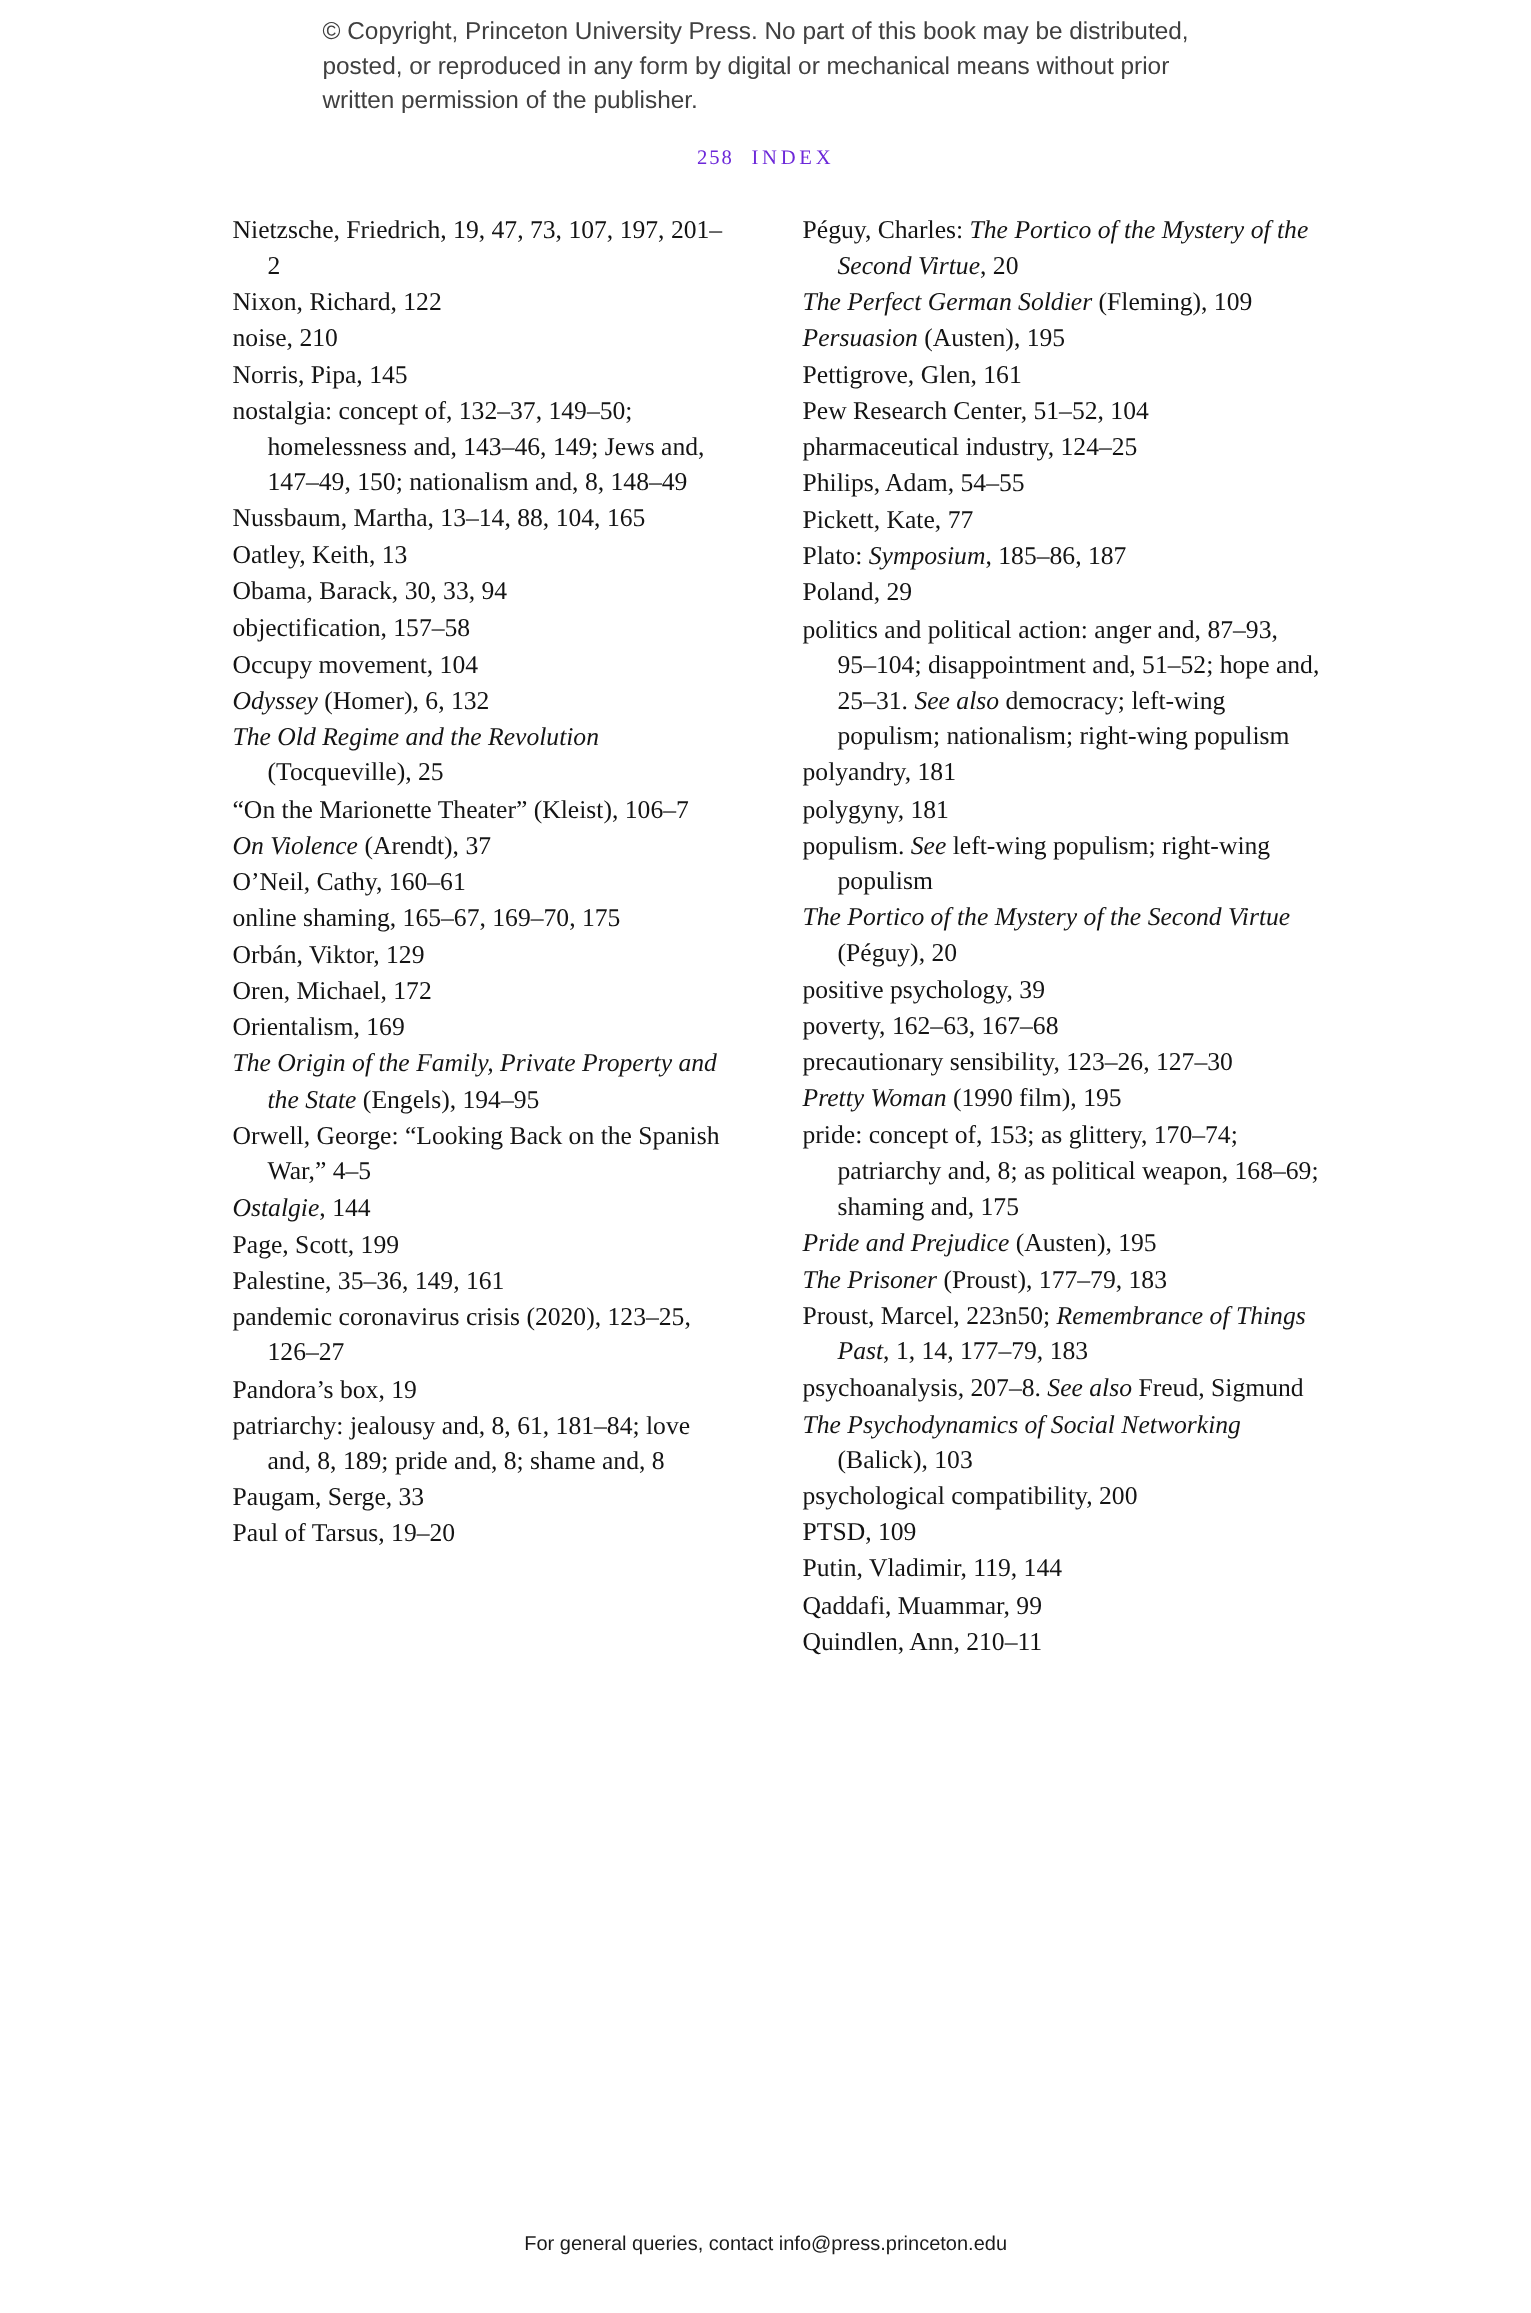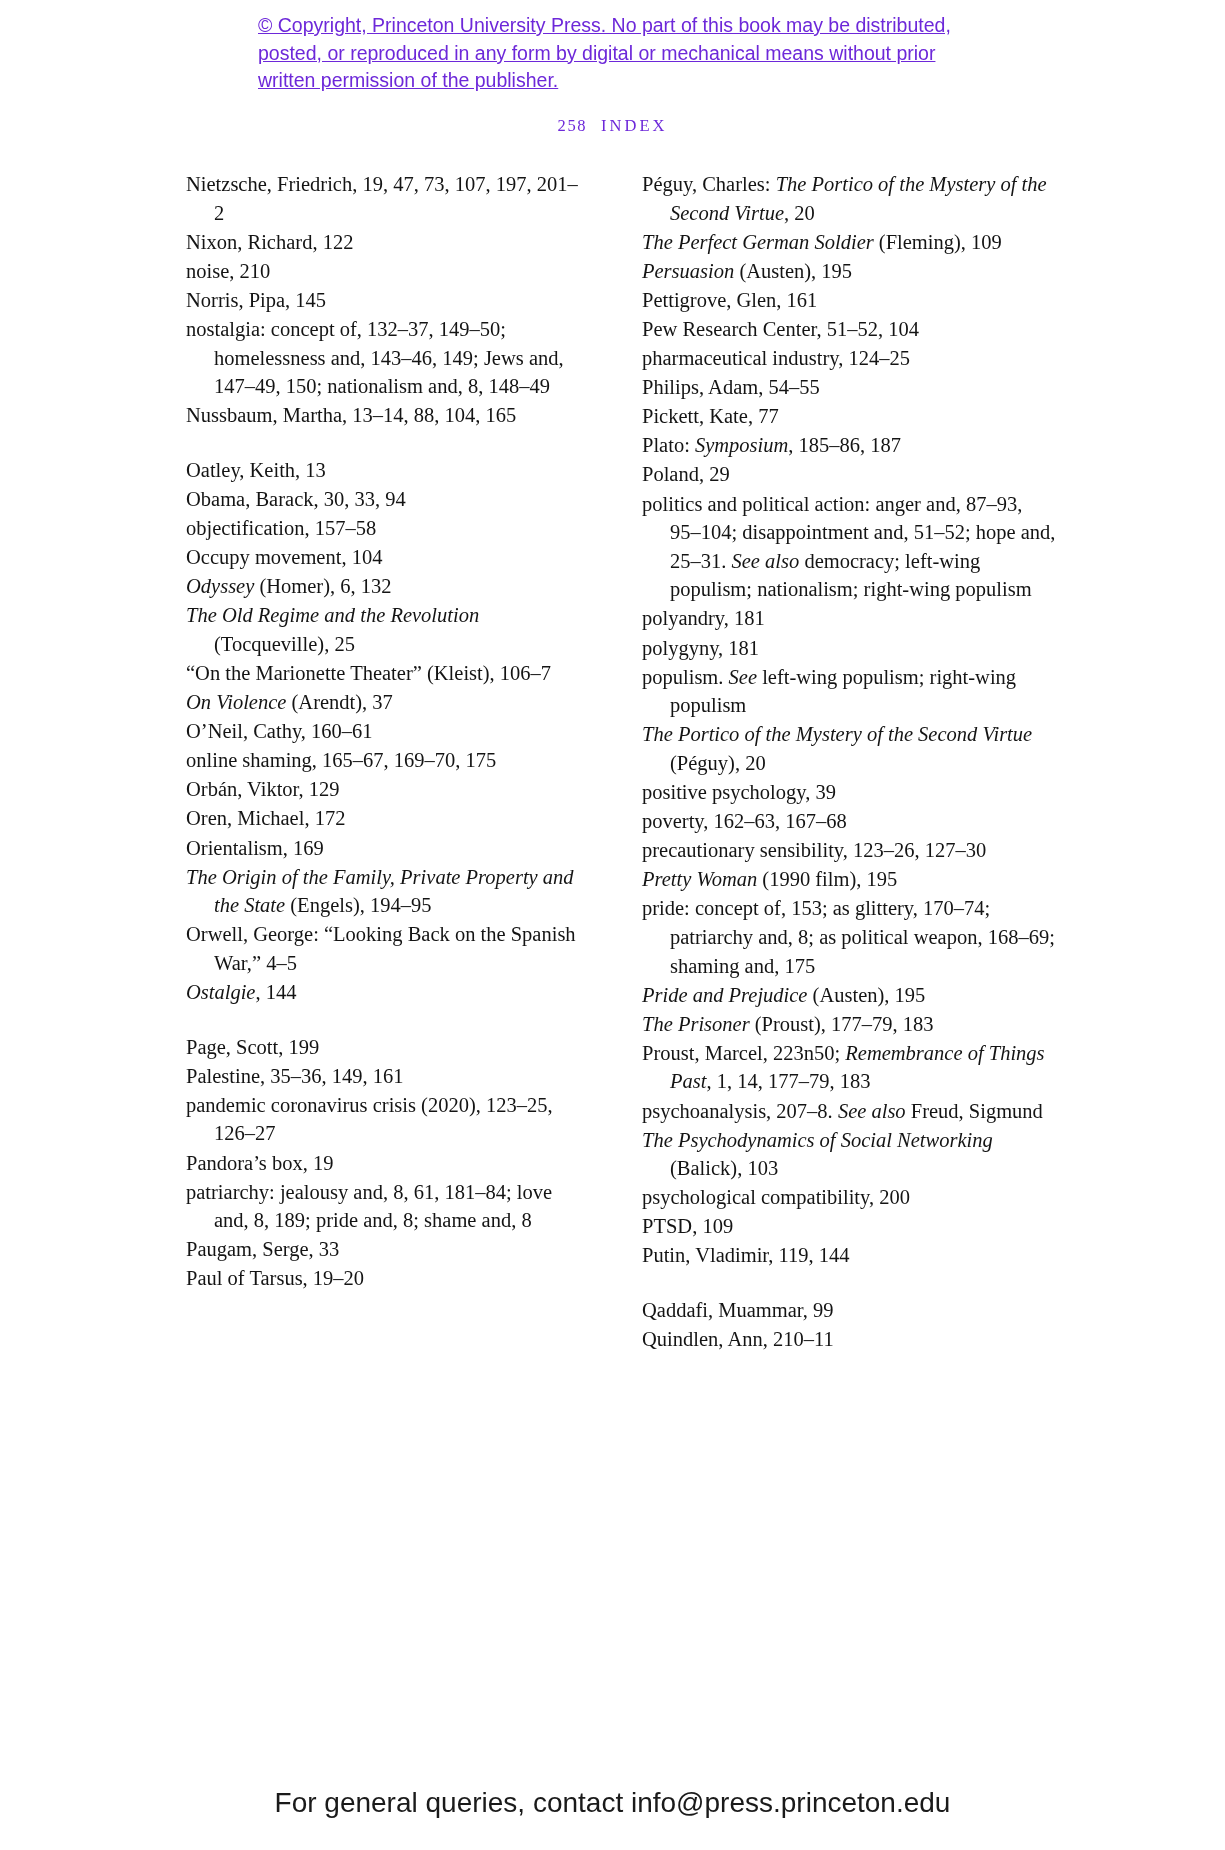--- a/index.html
+++ b/index.html
@@ -22,23 +22,22 @@
     box-sizing: border-box;
   }
   .copyright {
     position: absolute;
     left: 258px;
     top: 12px;
     width: 700px;
     font-family: "Liberation Sans", sans-serif;
     font-size: 19.5px;
     line-height: 1.42;
-    color: #6d28d9;
+    color: #404040;
     text-align: left;
-    text-decoration: underline;
   }
   .folio {
     position: absolute;
     left: 0;
     top: 116px;
     width: 1225px;
     text-align: center;
     font-size: 16.5px;
     letter-spacing: 2.2px;
     color: #6d28d9;
@@ -64,33 +63,32 @@
   }
   .col-left { left: 186px; width: 395px; }
   .col-right { left: 642px; width: 415px; }
 
   .entry {
     margin: 0 0 0.5px 0;
     padding-left: 28px;
     text-indent: -28px;
   }
   .entry.gap {
-    margin-top: 26px;
   }
   .entry i, .entry em {
     font-style: italic;
   }
   .footer {
     position: absolute;
     left: 0;
     top: 1787px;
     width: 1225px;
     text-align: center;
     font-family: "Liberation Sans", sans-serif;
-    font-size: 28px;
+    font-size: 16px;
     color: #1a1a1a;
   }
 </style>
 </head>
 <body>
 
 <div class="page">
 
   <div class="copyright">© Copyright, Princeton University Press. No part of this book may be distributed, posted, or reproduced in any form by digital or mechanical means without prior written permission of the publisher.</div>
 

